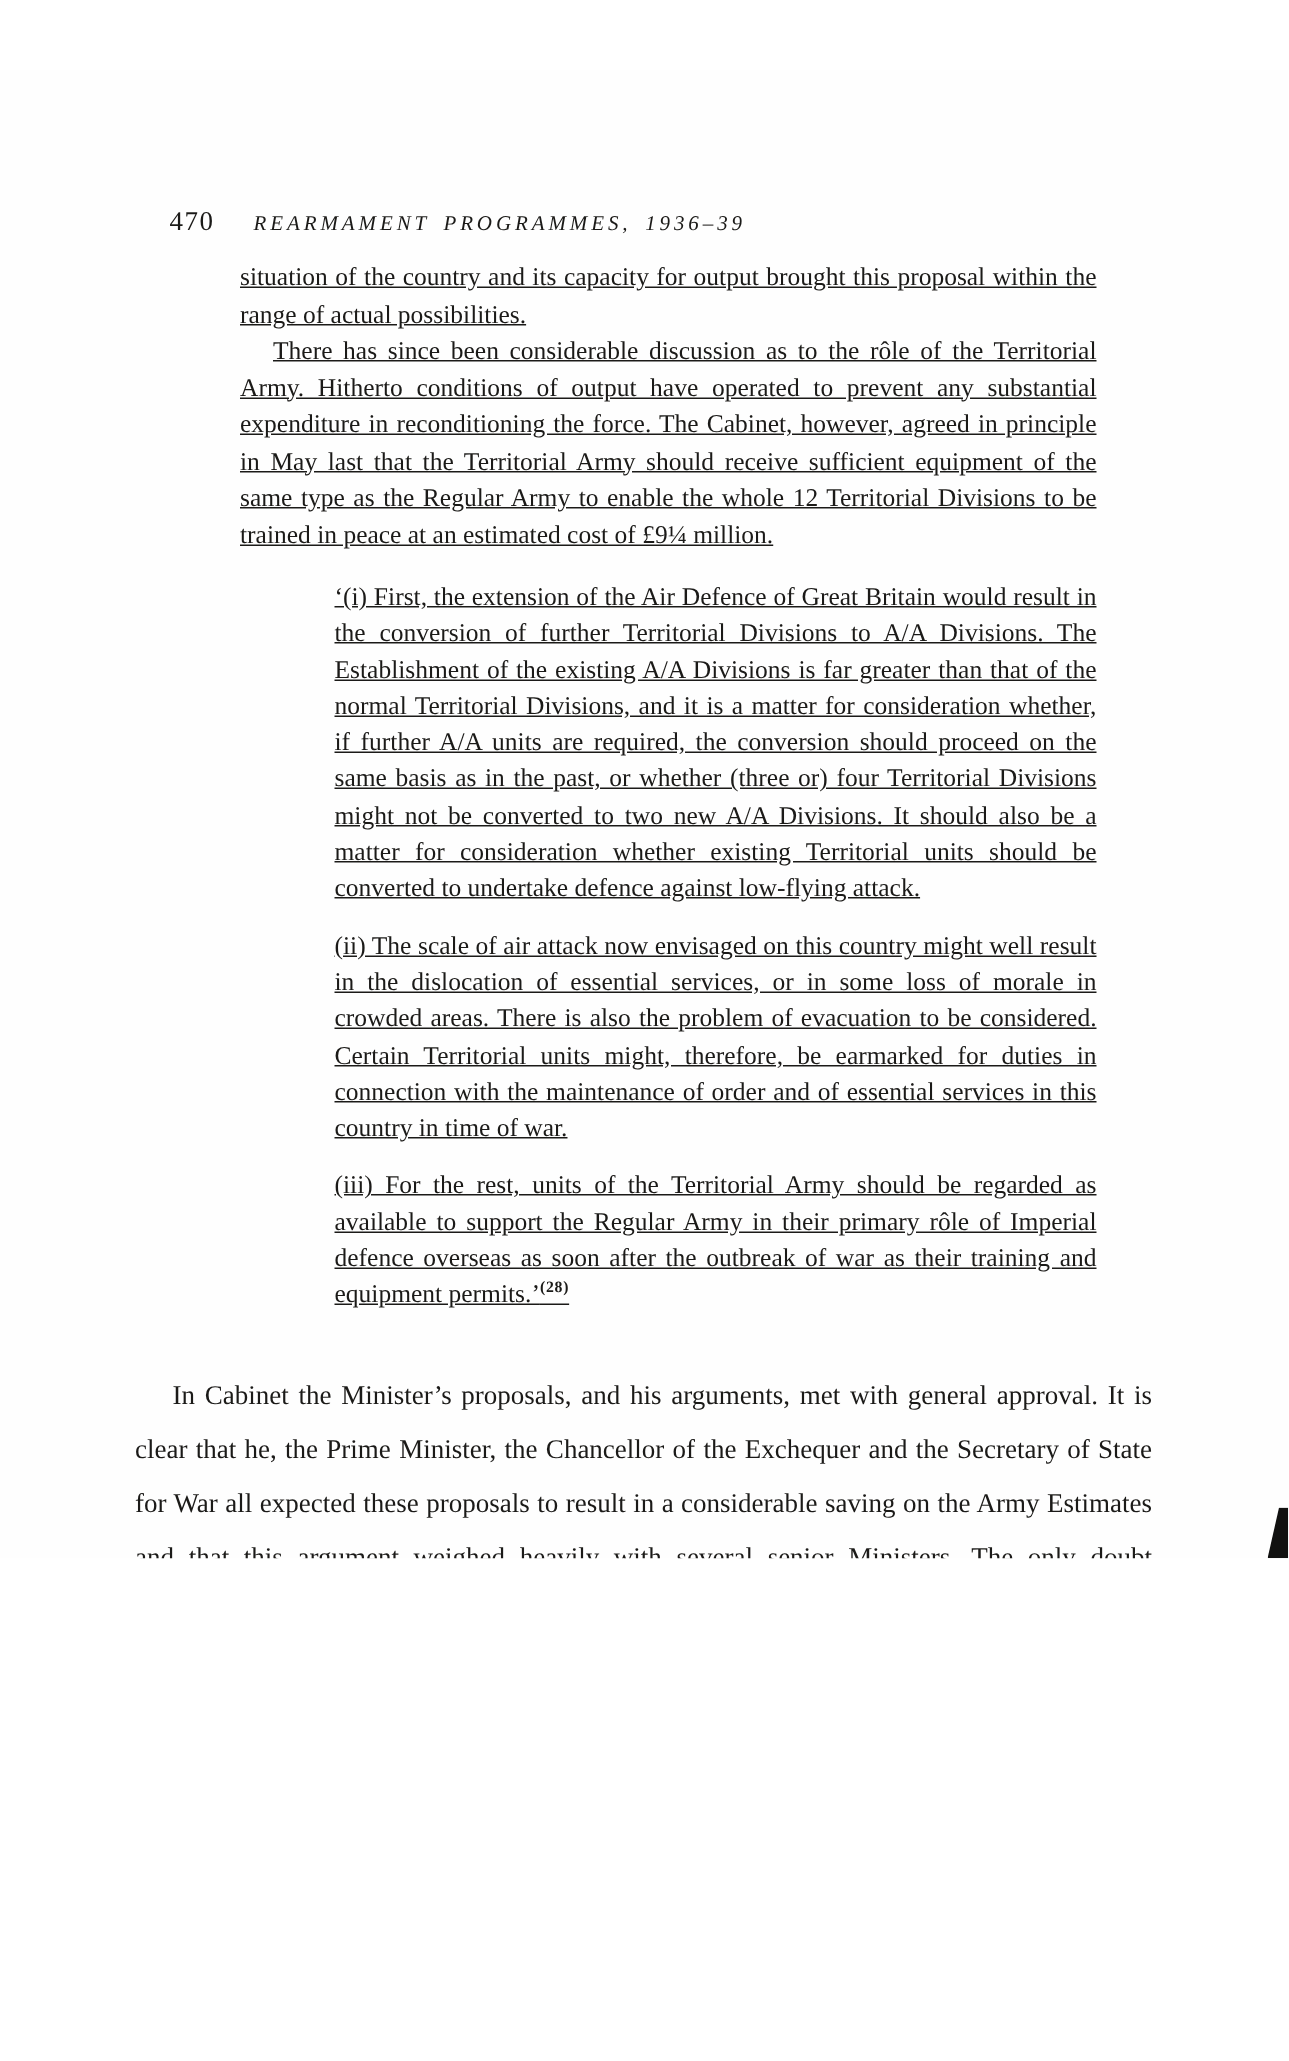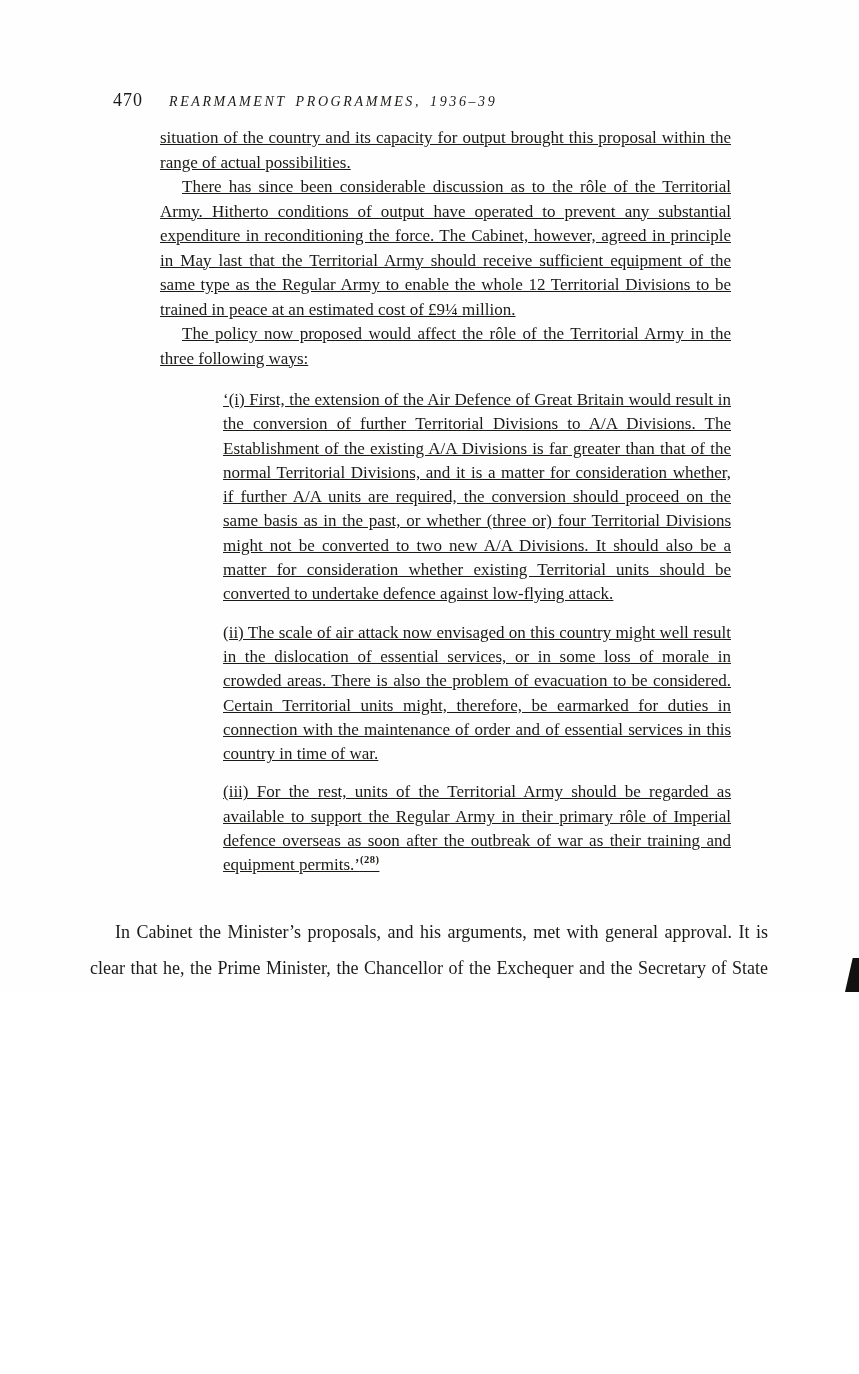--- a/index.html
+++ b/index.html
@@ -7,20 +7,21 @@
   .page {
     position: relative;
     width: 859px;
     height: 992px;
     box-sizing: border-box;
     background: #fefefe;
     color: #1b1a18;
     font-family: "Liberation Serif", "DejaVu Serif", serif;
     padding: 90px 91px 0 90px;
     overflow: hidden;
+    margin-top: 47px;
   }
 
   
   .page-header {
     display: flex;
     align-items: baseline;
     padding-left: 23px;
     margin-bottom: 15px;
     white-space: nowrap;
   }
@@ -99,21 +100,20 @@
 <div class="page">
 
   <div class="page-header">
     <span class="page-number">470</span>
     <span class="running-head">REARMAMENT PROGRAMMES, 1936–39</span>
   </div>
 
   <div class="quote-block">
     <p class="q-para">situation of the country and its capacity for output brought this proposal within the range of actual possibilities.</p>
     <p class="q-para indent">There has since been considerable discussion as to the rôle of the Territorial Army. Hitherto conditions of output have operated to prevent any substantial expenditure in reconditioning the force. The Cabinet, however, agreed in principle in May last that the Territorial Army should receive sufficient equipment of the same type as the Regular Army to enable the whole 12 Territorial Divisions to be trained in peace at an estimated cost of £9¼ million.</p>
-    <p class="q-para indent">The policy now proposed would affect the rôle of the Territorial Army in the three following ways:</p>
 
     <div class="quote-items">
       <div class="q-item">
         <p>‘(i) First, the extension of the Air Defence of Great Britain would result in the conversion of further Territorial Divisions to A/A Divisions. The Establishment of the existing A/A Divisions is far greater than that of the normal Territorial Divisions, and it is a matter for consideration whether, if further A/A units are required, the conversion should proceed on the same basis as in the past, or whether (three or) four Territorial Divisions might not be converted to two new A/A Divisions. It should also be a matter for consideration whether existing Territorial units should be converted to undertake defence against low-flying attack.</p>
       </div>
       <div class="q-item">
         <p>(ii) The scale of air attack now envisaged on this country might well result in the dislocation of essential services, or in some loss of morale in crowded areas. There is also the problem of evacuation to be considered. Certain Territorial units might, therefore, be earmarked for duties in connection with the maintenance of order and of essential services in this country in time of war.</p>
       </div>
       <div class="q-item">
         <p><span>(iii) For the rest, units of the Territorial Army should be regarded as available to support the Regular Army in their primary rôle of Imperial defence overseas as soon after the outbreak of war as their training and equipment permits.’</span><sup class="fn">(28)</sup></p>

